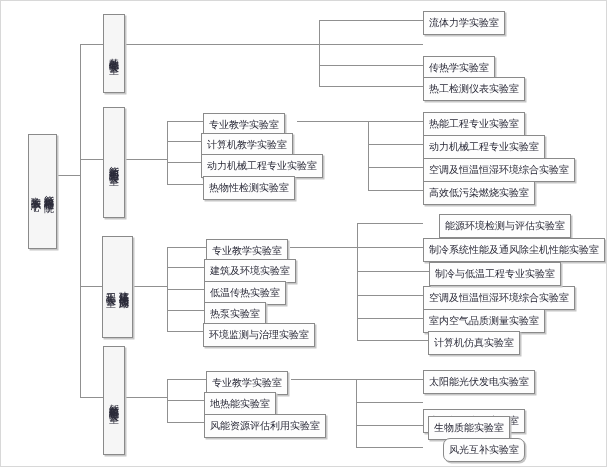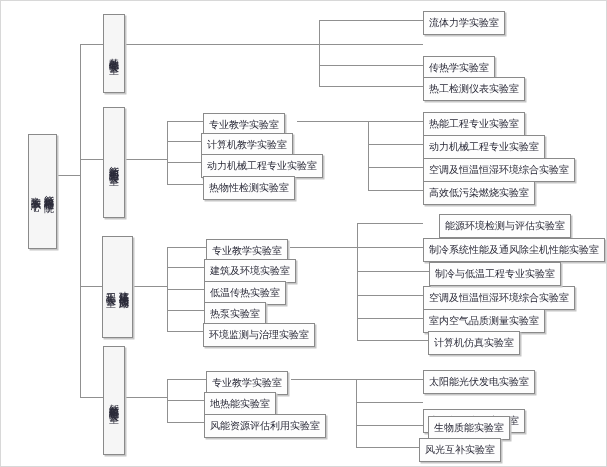--- a/index.html
+++ b/index.html
@@ -94,15 +94,15 @@
   <div class="hbox" style="left:422px;top:308px;">室内空气品质测量实验室</div>
   <div class="hbox" style="left:427px;top:330px;">计算机仿真实验室</div>
 
   <div class="hbox mid" style="left:205px;top:370px;">专业教学实验室</div>
   <div class="hbox mid" style="left:203px;top:391px;">地热能实验室</div>
   <div class="hbox mid" style="left:203px;top:413px;">风能资源评估利用实验室</div>
 
   <div class="hbox" style="left:422px;top:369px;">太阳能光伏发电实验室</div>
   <div class="hbox" style="left:422px;top:408px;">太阳能热利用实验室</div>
   <div class="hbox" style="left:427px;top:415px;">生物质能实验室</div>
-  <div class="hbox" style="left:418px;top:437px;">风光互补实验室</div>
+  <div class="hbox" style="left:442px;top:437px;border-radius:7px;">风光互补实验室</div>
 
 </div>
 
 </body></html>

